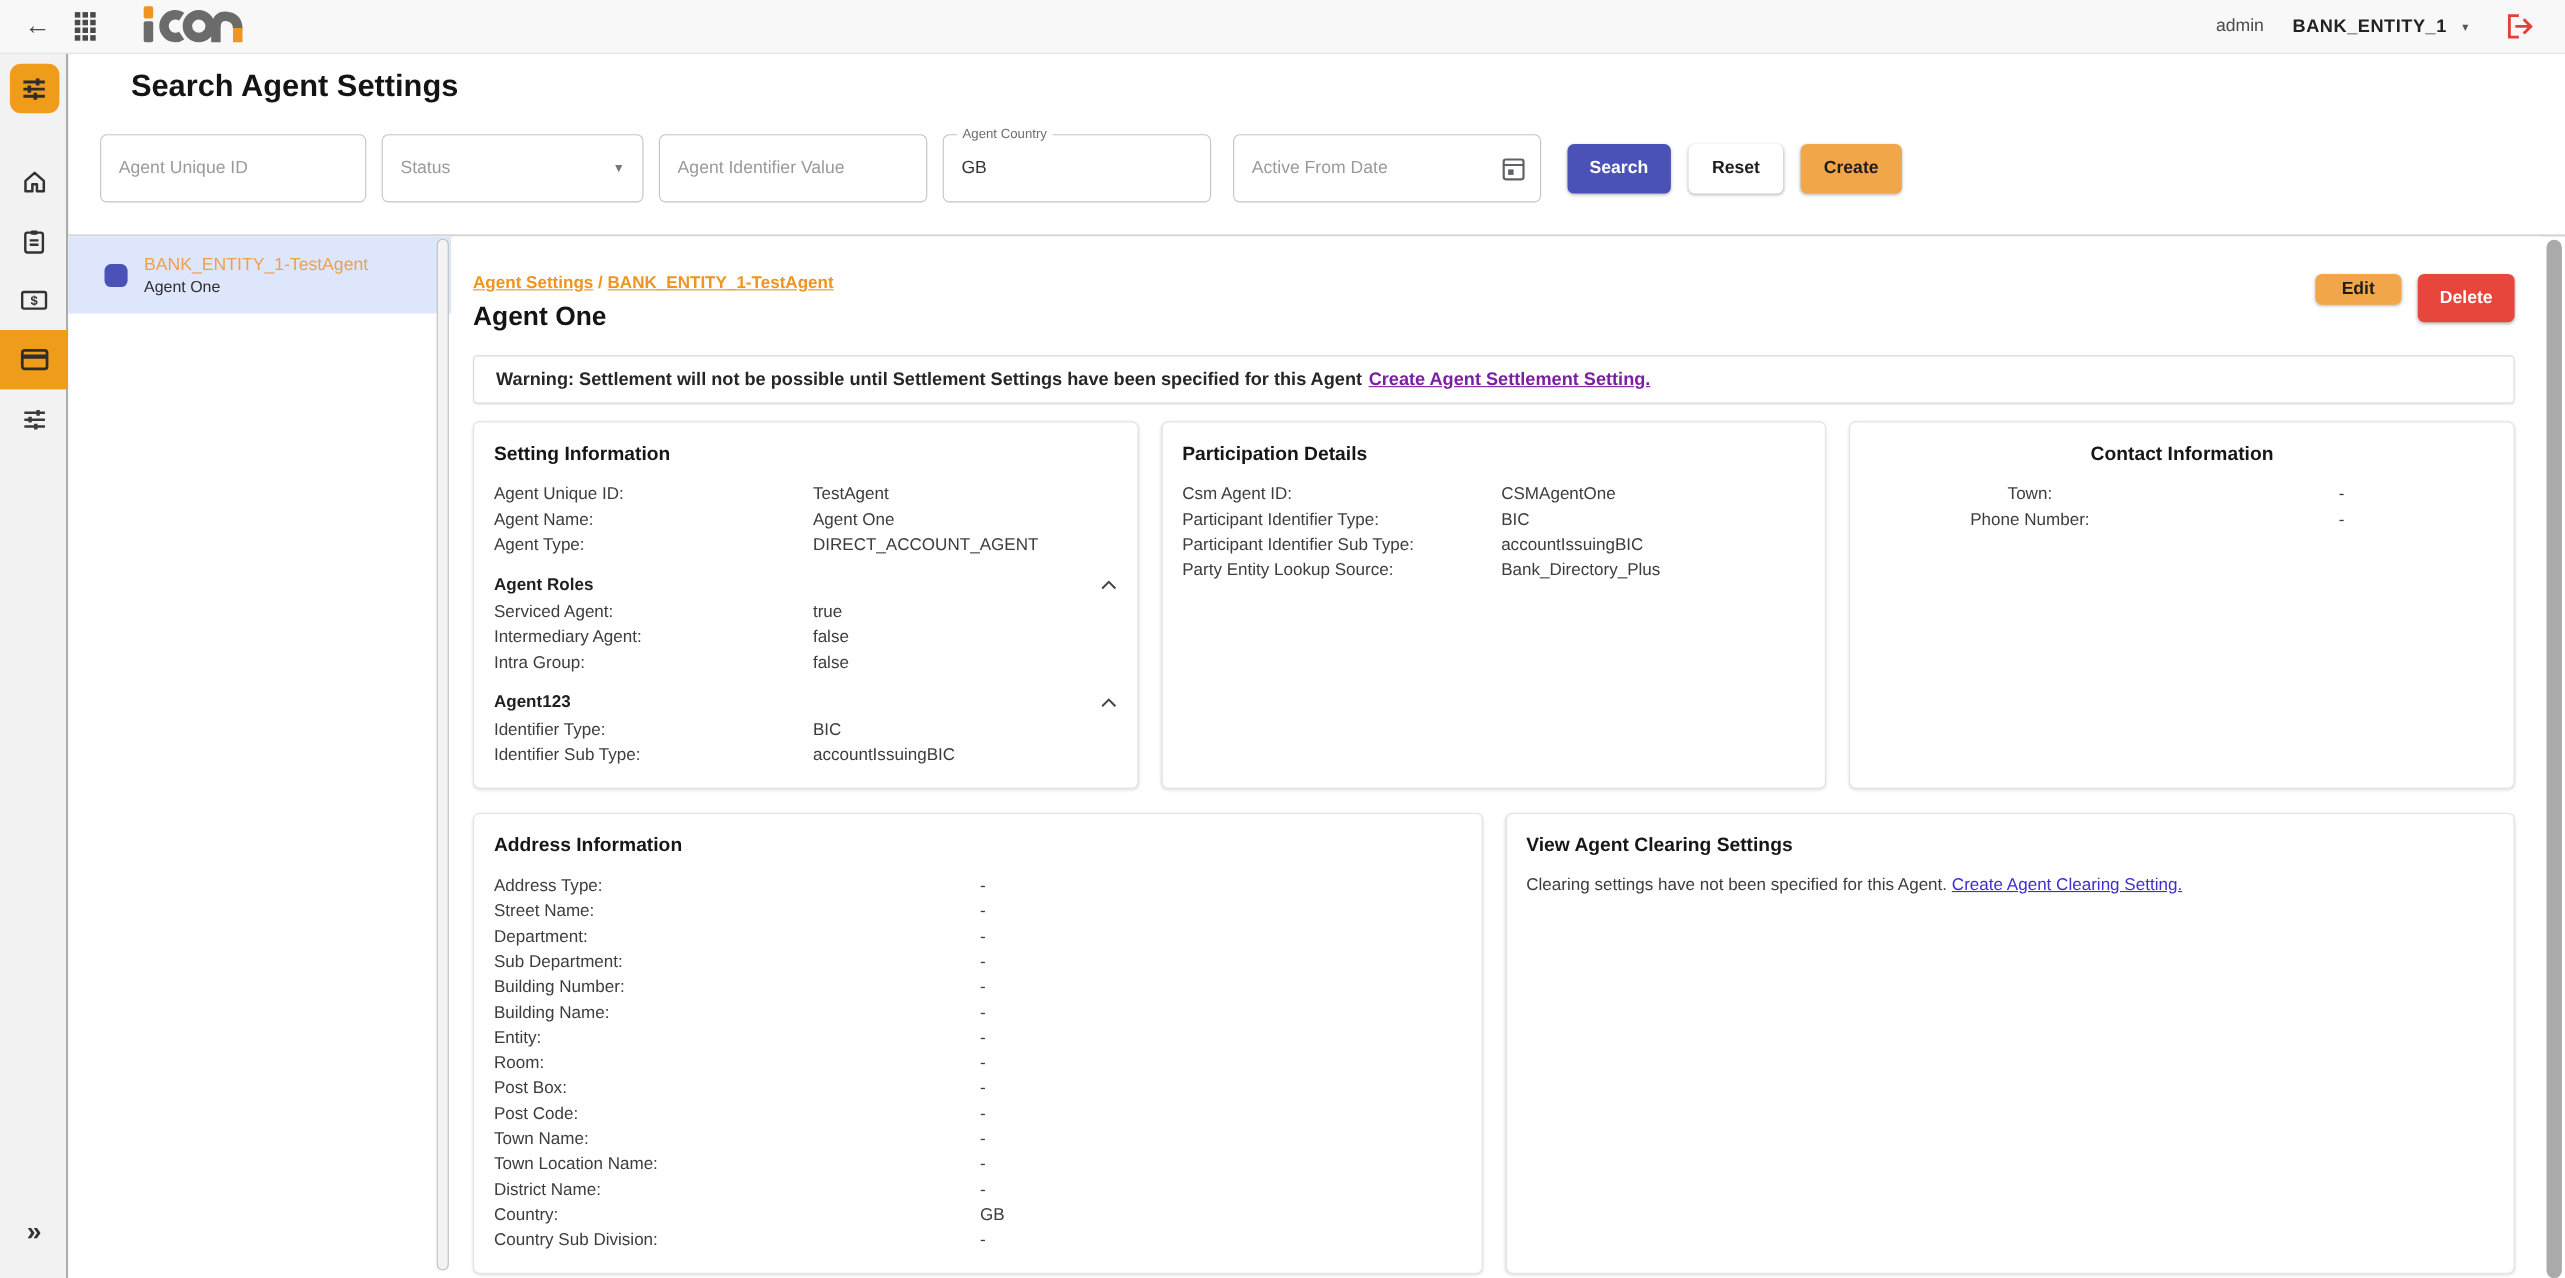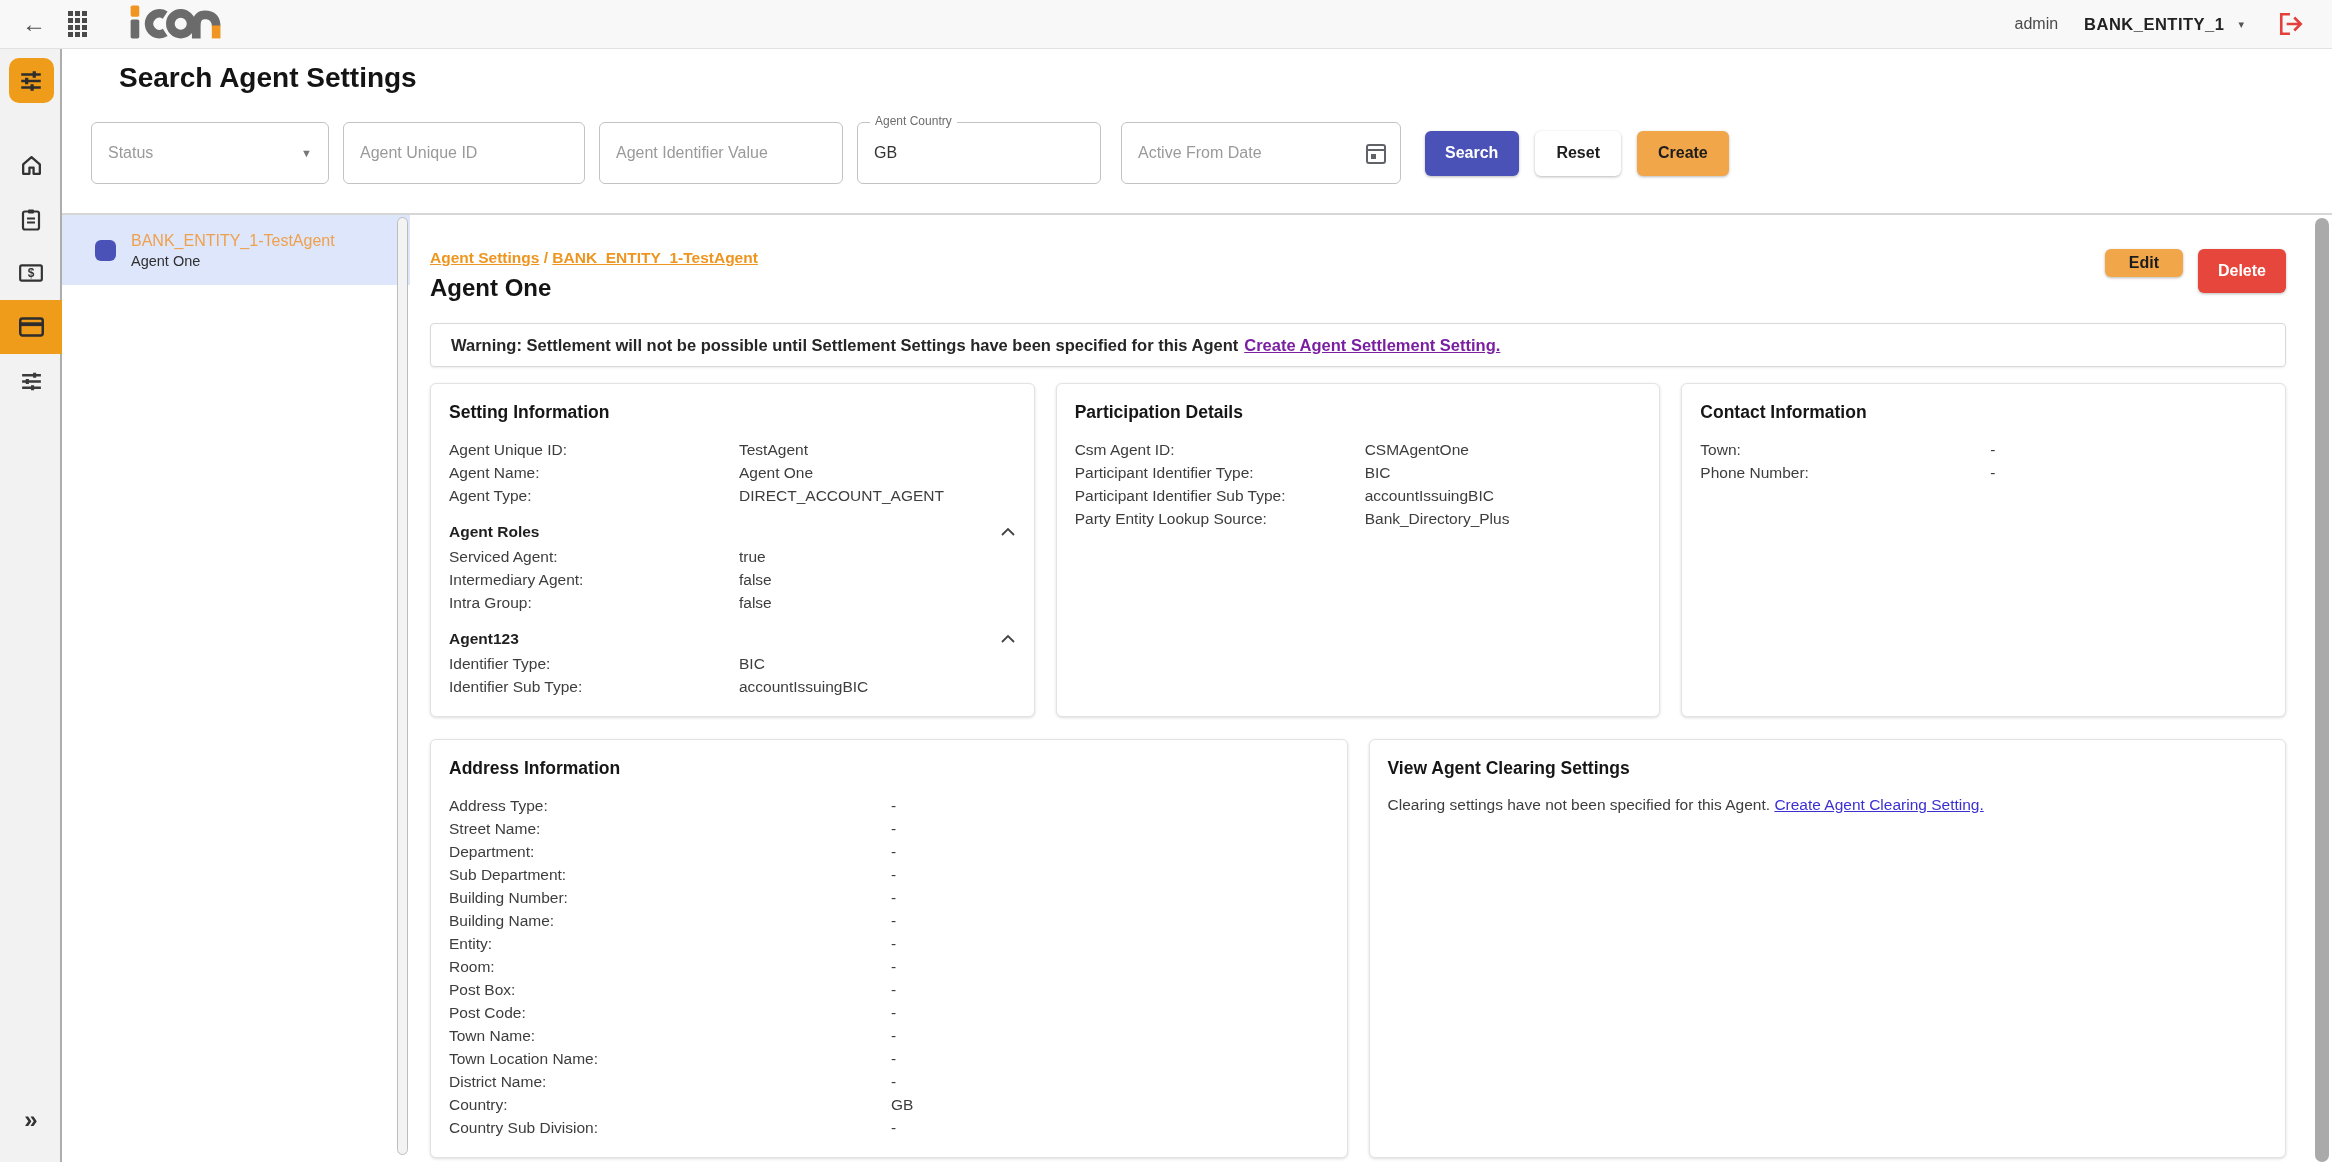--- a/index.html
+++ b/index.html
@@ -91,21 +91,21 @@
 
   .cards-row { display:flex; gap:21px; margin-top:16px; align-items:stretch; }
   .card { background:#fff; border:1px solid #e3e3e3; border-radius:6px;
           box-shadow:0 1px 3px rgba(0,0,0,.14); padding:18px 18px; }
   .card-title { font-size:17.5px; font-weight:bold; color:#161616; margin-bottom:15px; }
   .card .row { display:flex; line-height:23px; font-size:15.5px; color:#3d3d3d; }
   .card .lbl { width:290px; flex:0 0 auto; }
   .card .val { flex:1; }
   .card-setting { flex:1 1 0; }
   .card-participation { flex:1 1 0; }
-  .card-contact { flex:1 1 0; }
+  .card-contact { flex:1 1 0;text-align:center; }
   .card-address { flex:1 1 0; min-height:400px; }
   .card-address .lbl { width:442px; }
   .card-clearing { flex:1 1 0; }
   .section-hdr { display:flex; justify-content:space-between; align-items:center;
                  margin-top:13px; margin-bottom:2px; }
   .section-title { font-size:15.5px; font-weight:bold; color:#1f1f1f; line-height:23px; }
   .collapse-btn { cursor:pointer; display:flex; align-items:center; }
   .clearing-text { font-size:15.5px; color:#3d3d3d; line-height:22px; }
   .clearing-text a { color:#3b2fd1; text-decoration:underline; cursor:pointer; }
 
@@ -201,26 +201,26 @@
           <path d="M15 3.5 V8.5 M8 9.5 V14.5 M13 15.5 V20.5" stroke-width="3"></path>
         </g>
       </svg>
     </div>
     <div class="expand-btn">»</div>
   </div>
 
   <div class="page-title">Search Agent Settings</div>
 
   <div class="filter-row">
+    <div class="field f-uid">
+      <input type="text" placeholder="Agent Unique ID" style="">
+    </div>
     <div class="field f-status">
       <span class="ph">Status</span>
       <span class="sel-caret">▼</span>
-    </div>
-    <div class="field f-uid">
-      <input type="text" placeholder="Agent Unique ID" style="">
     </div>
     <div class="field f-ident">
       <input type="text" placeholder="Agent Identifier Value" style="">
     </div>
     <div class="field f-country">
       <span class="float-label">Agent Country</span>
       <input type="text" value="GB" style="">
     </div>
     <div class="field f-date">
       <input type="text" placeholder="Active From Date" style="">

